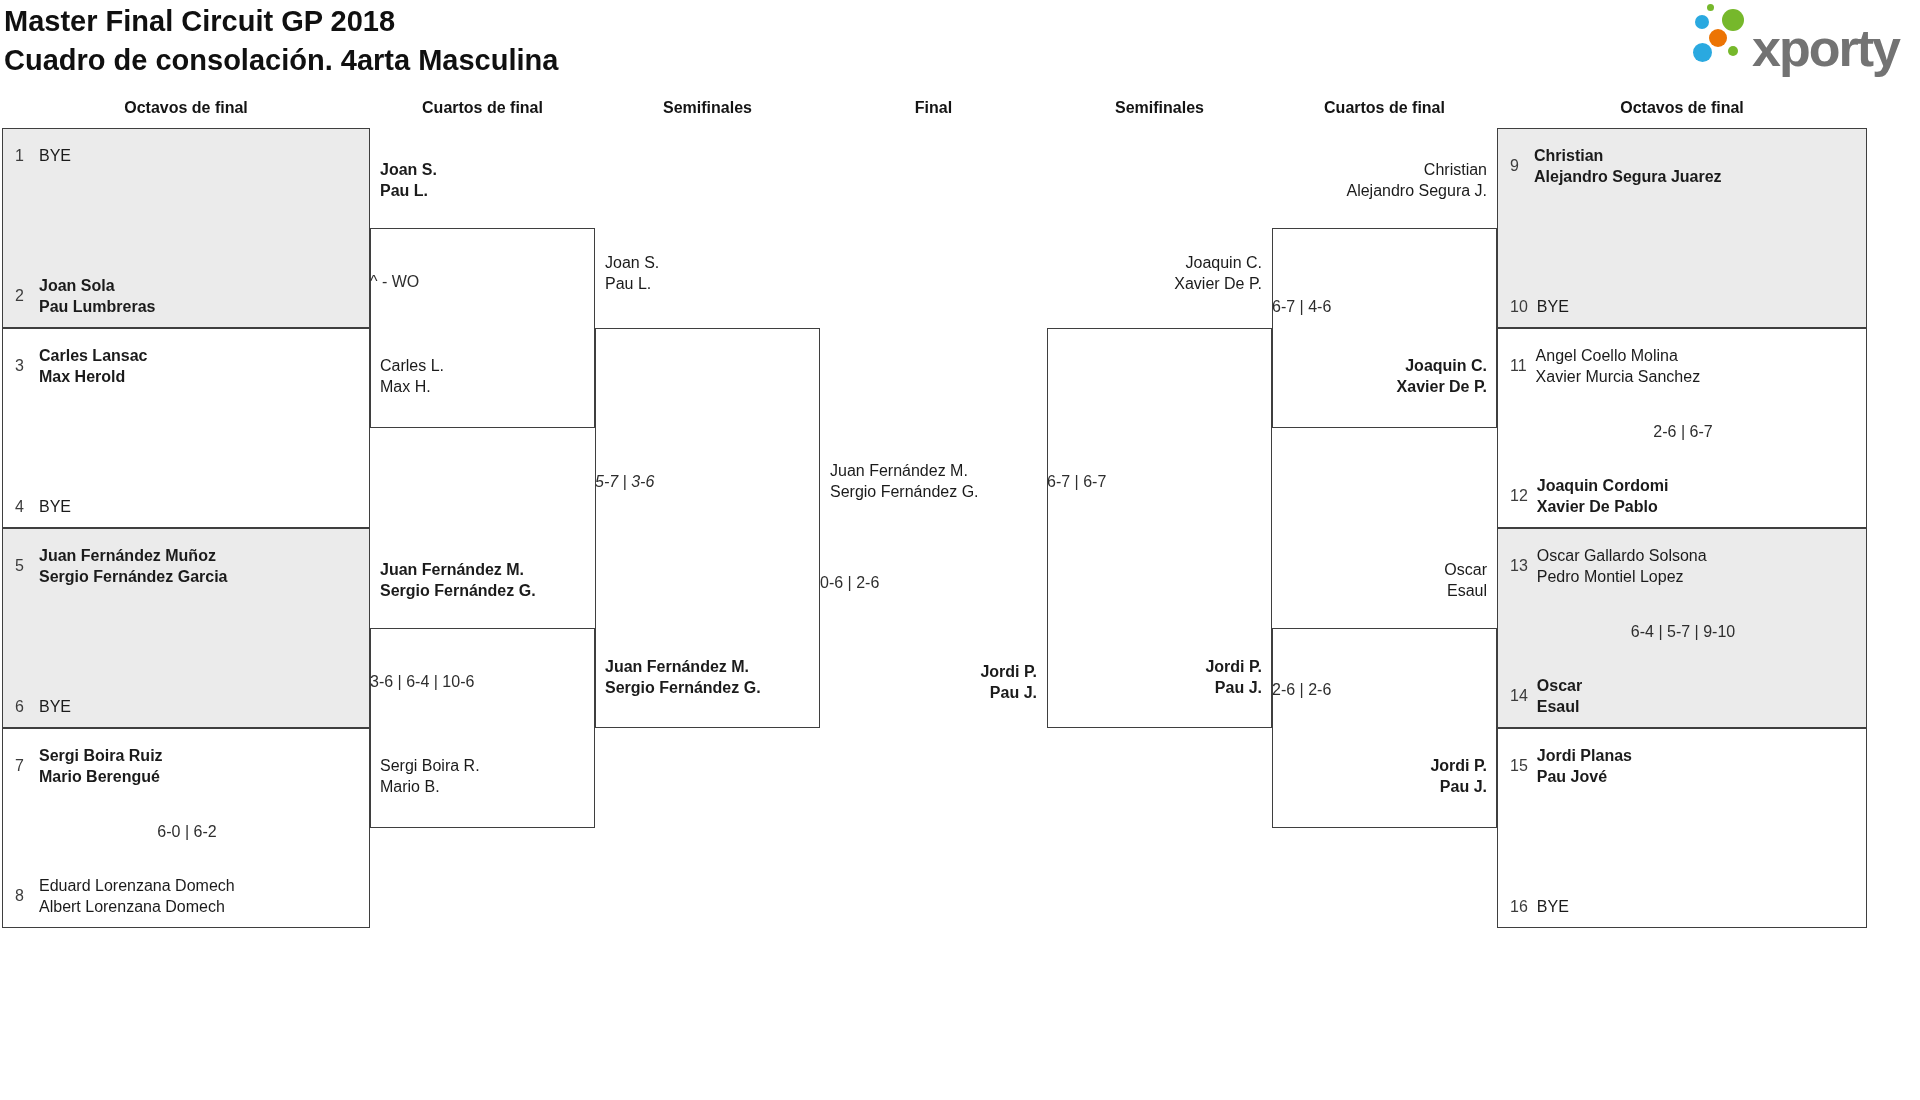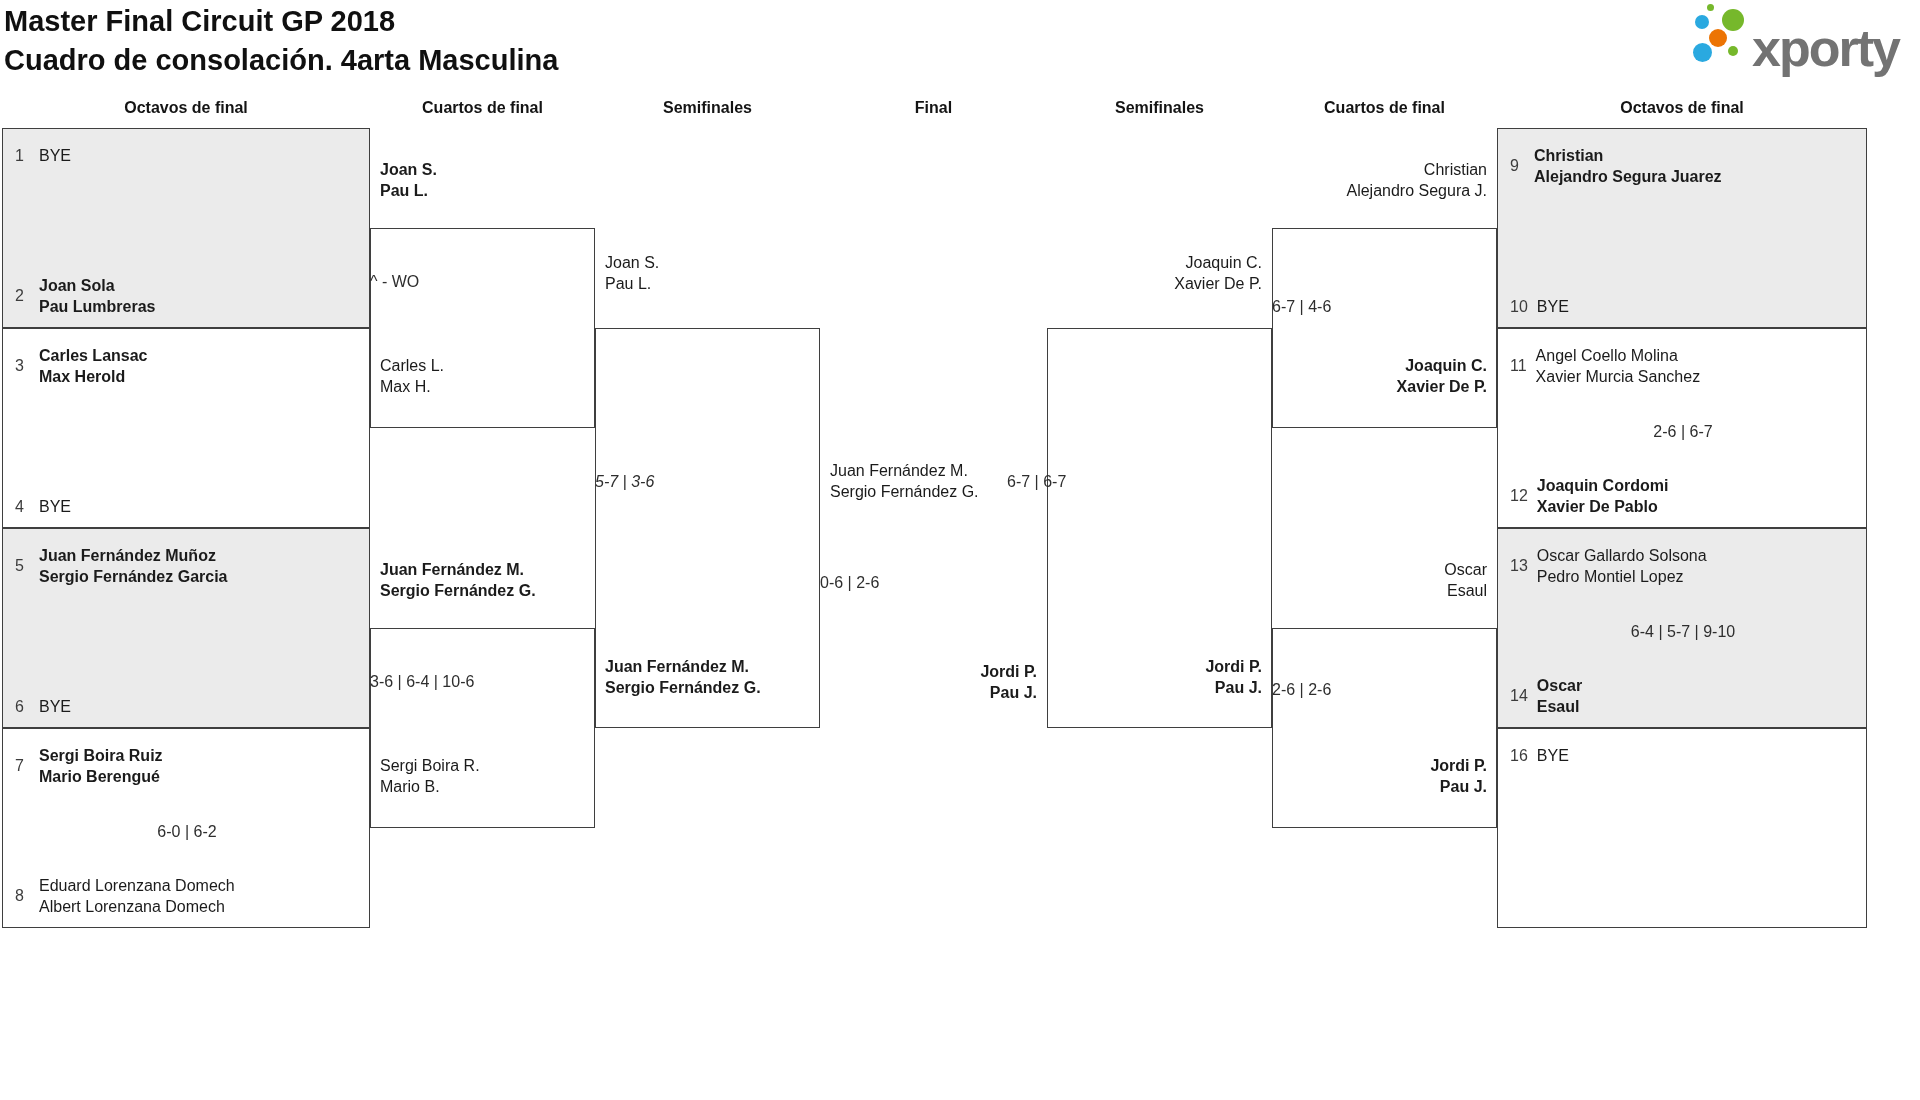--- a/index.html
+++ b/index.html
@@ -161,21 +161,21 @@
 <div class="fname bold r" style="left:832px;top:661px;width:205px;">
   <div>Jordi P.</div>
     <div>Pau J.</div>
 </div>
 
 <div class="fname r" style="left:1057px;top:252px;width:205px;">
   <div>Joaquin C.</div>
     <div>Xavier De P.</div>
 </div>
 <div class="box" style="left:1047px;top:328px;width:225px;height:400px;"></div>
-<div class="fscore" style="left:1007px;top:471px;width:225px;">6-7 | 6-7</div>
+<div class="fscore" style="left:1047px;top:471px;width:225px;">6-7 | 6-7</div>
 <div class="fname bold r" style="left:1057px;top:656px;width:205px;">
   <div>Jordi P.</div>
     <div>Pau J.</div>
 </div>
 
 <div class="fname r" style="left:1282px;top:159px;width:205px;">
   <div>Christian</div>
     <div>Alejandro Segura J.</div>
 </div>
 <div class="box" style="left:1272px;top:228px;width:225px;height:200px;"></div>
@@ -243,18 +243,25 @@
     <span class="seed">14</span>
     <div class="name bold">
         <div>Oscar</div>
         <div>Esaul</div>
       </div>
   </div>
 </div>
 
 <div class="box o8" style="left:1497px;top:728px;width:370px;height:200px;">
   <div class="team">
+    <span class="seed">15</span>
+    <div class="name bold">
+        <div>Jordi Planas</div>
+        <div>Pau Jové</div>
+      </div>
+  </div>
+  <div class="team">
     <span class="seed">16</span>
     <div class="name">
         <div>BYE</div>
       </div>
   </div>
 </div>
 
 </body></html>

